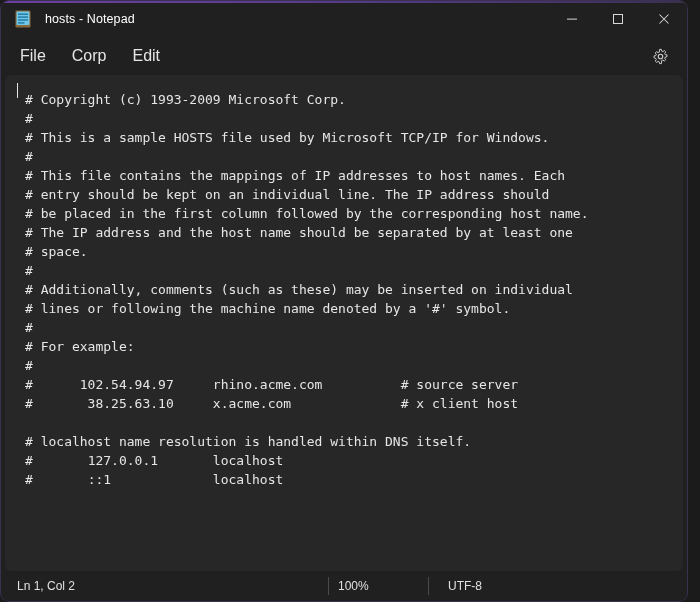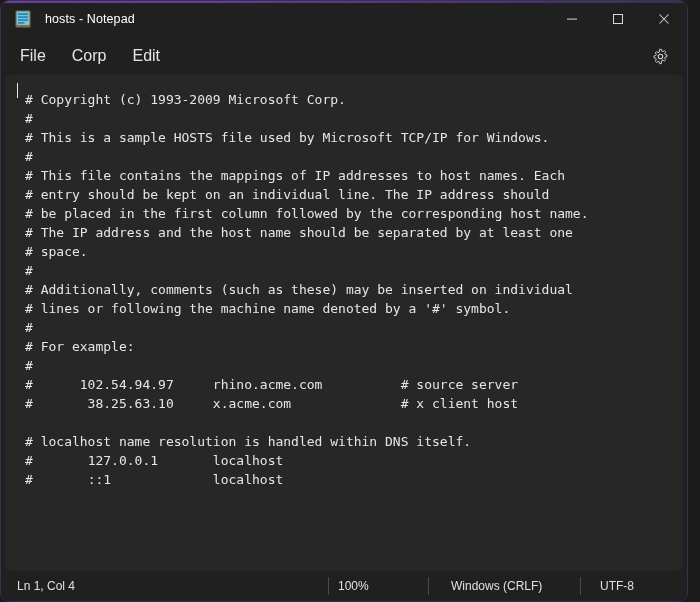--- a/index.html
+++ b/index.html
@@ -237,19 +237,18 @@
 #      102.54.94.97     rhino.acme.com          # source server
 #       38.25.63.10     x.acme.com              # x client host
 
 # localhost name resolution is handled within DNS itself.
 #	127.0.0.1       localhost
 #	::1             localhost</pre>
     <div class="caret"></div>
   </div>
 
   <div class="statusbar">
-    <div class="status-cell status-pos">Ln 1, Col 4</div>
+    <div class="status-cell status-pos">Ln 1, Col 2</div>
     <div class="status-cell status-zoom status-div">100%</div>
-    <div class="status-cell status-eol status-div">Windows (CRLF)</div>
     <div class="status-cell status-enc status-div">UTF-8</div>
   </div>
 
 </div>
 
 </body></html>

